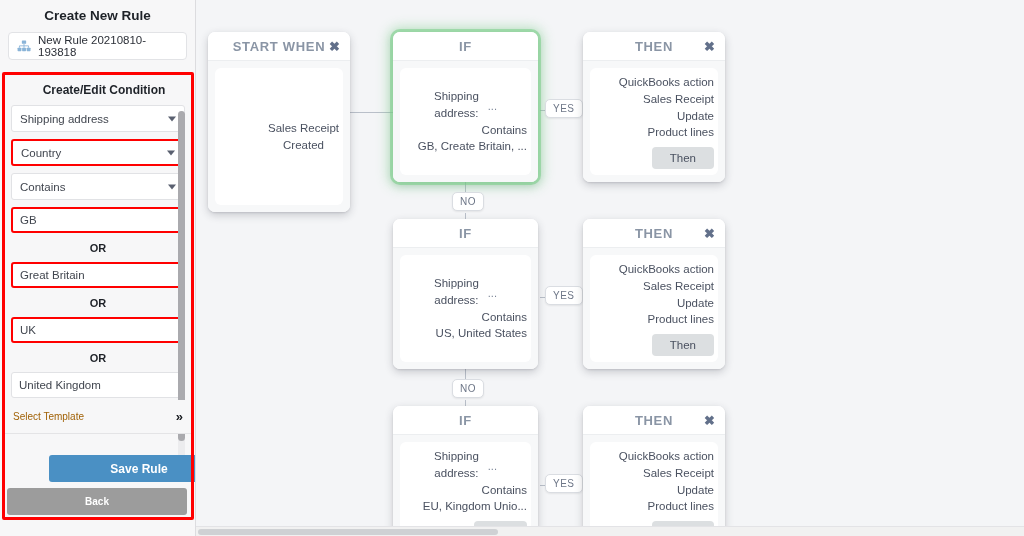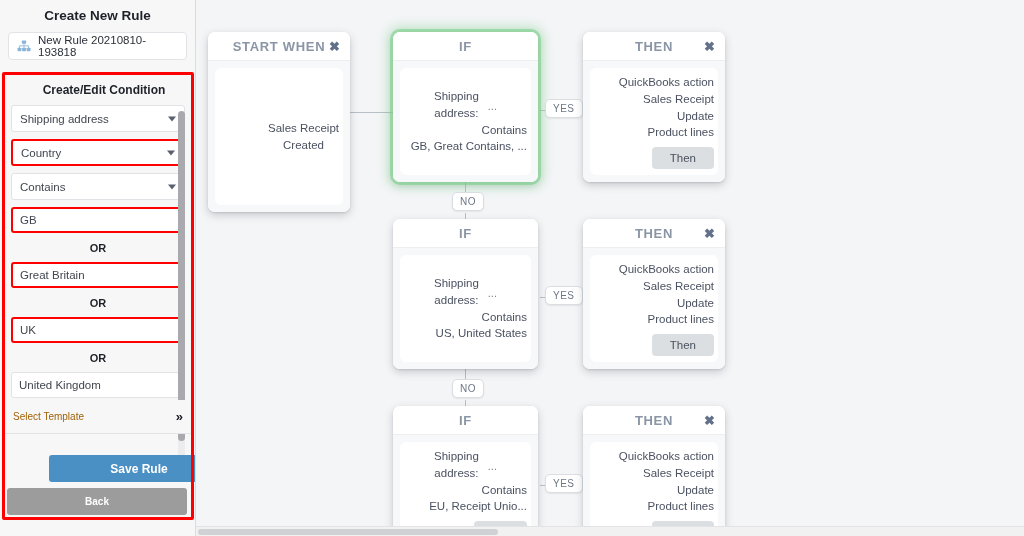--- a/index.html
+++ b/index.html
@@ -230,21 +230,21 @@
       <div class="node-body">
         <div class="node-inner">
           <div class="cond-row">
             <span class="cond-label">
               <span>Shipping</span><br>
               <span>address:</span>
             </span>
             <span class="cond-dots">...</span>
           </div>
           <div>Contains</div>
-          <div>GB, Great Contains, ...</div>
+          <div>GB, Create Britain, ...</div>
         </div>
       </div>
     </div>
 
     <div class="pill" style="left:545px; top:99px;">YES</div>
     <div class="pill" style="left:452px; top:192px;">NO</div>
 
     <div class="node" style="left:583px; top:32px; width:142px; height:150px;">
       <div class="node-head with-close">
         <span class="node-title">THEN</span>
@@ -306,21 +306,21 @@
       <div class="node-body">
         <div class="node-inner">
           <div class="cond-row">
             <span class="cond-label">
               <span>Shipping</span><br>
               <span>address:</span>
             </span>
             <span class="cond-dots">...</span>
           </div>
           <div>Contains</div>
-          <div>EU, Receipt Unio...</div>
+          <div>EU, Kingdom Unio...</div>
           <button class="node-btn">NO</button>
         </div>
       </div>
     </div>
 
     <div class="pill" style="left:545px; top:474px;">YES</div>
 
     <div class="node" style="left:583px; top:406px; width:142px; height:150px;">
       <div class="node-head with-close">
         <span class="node-title">THEN</span>

